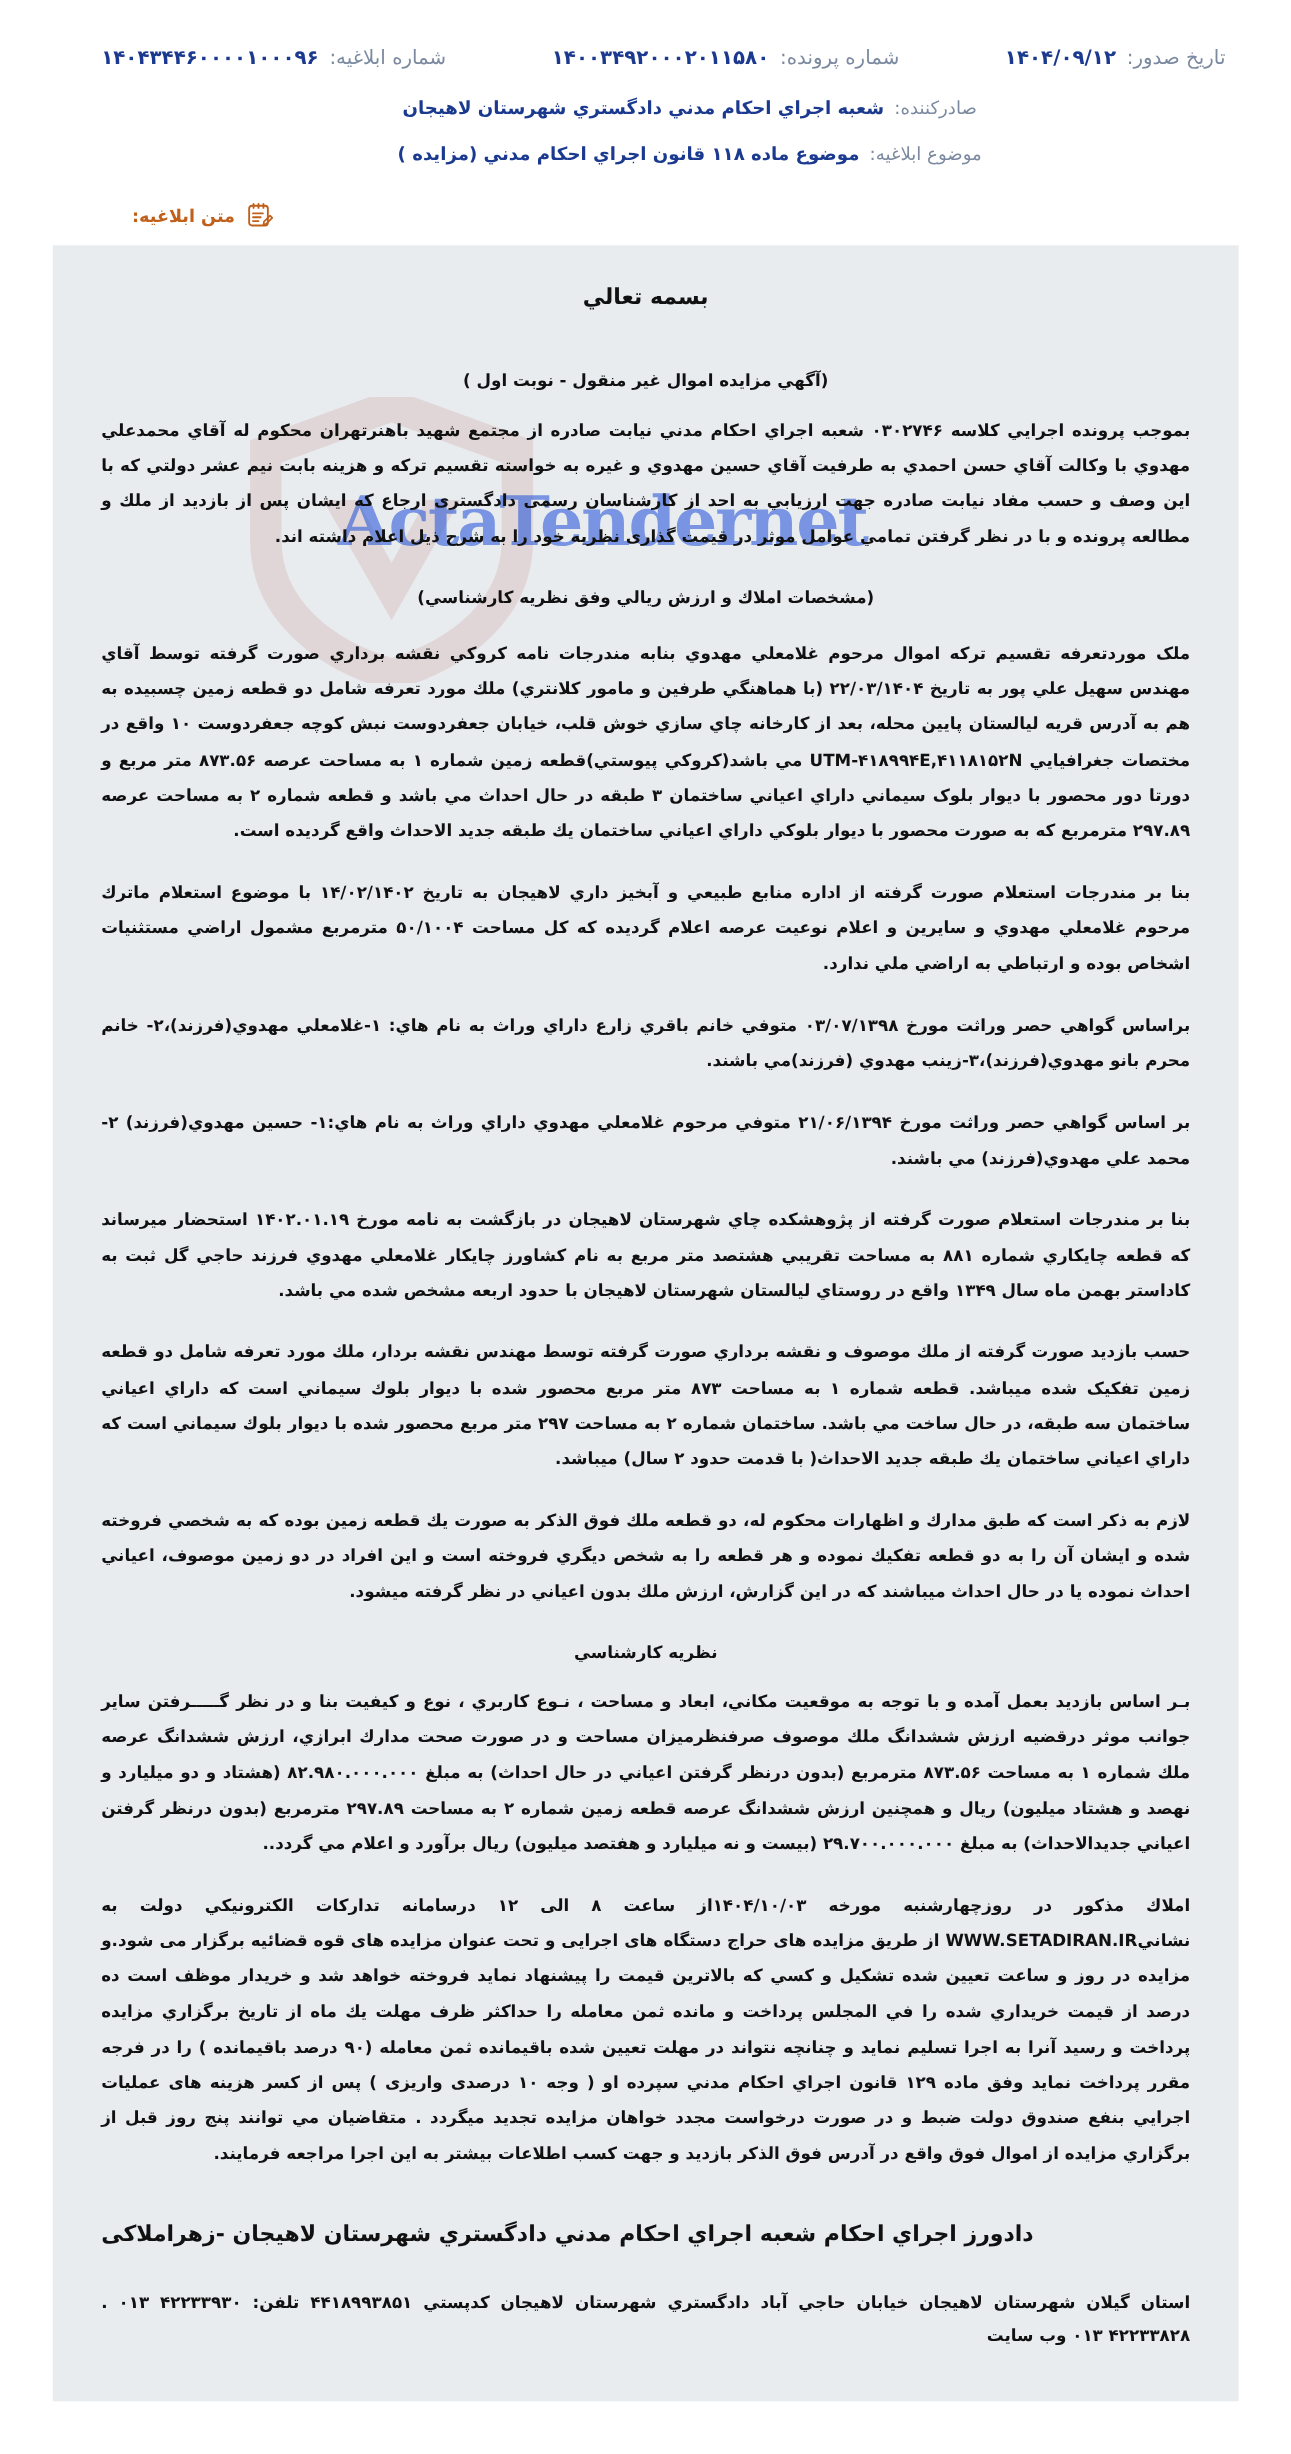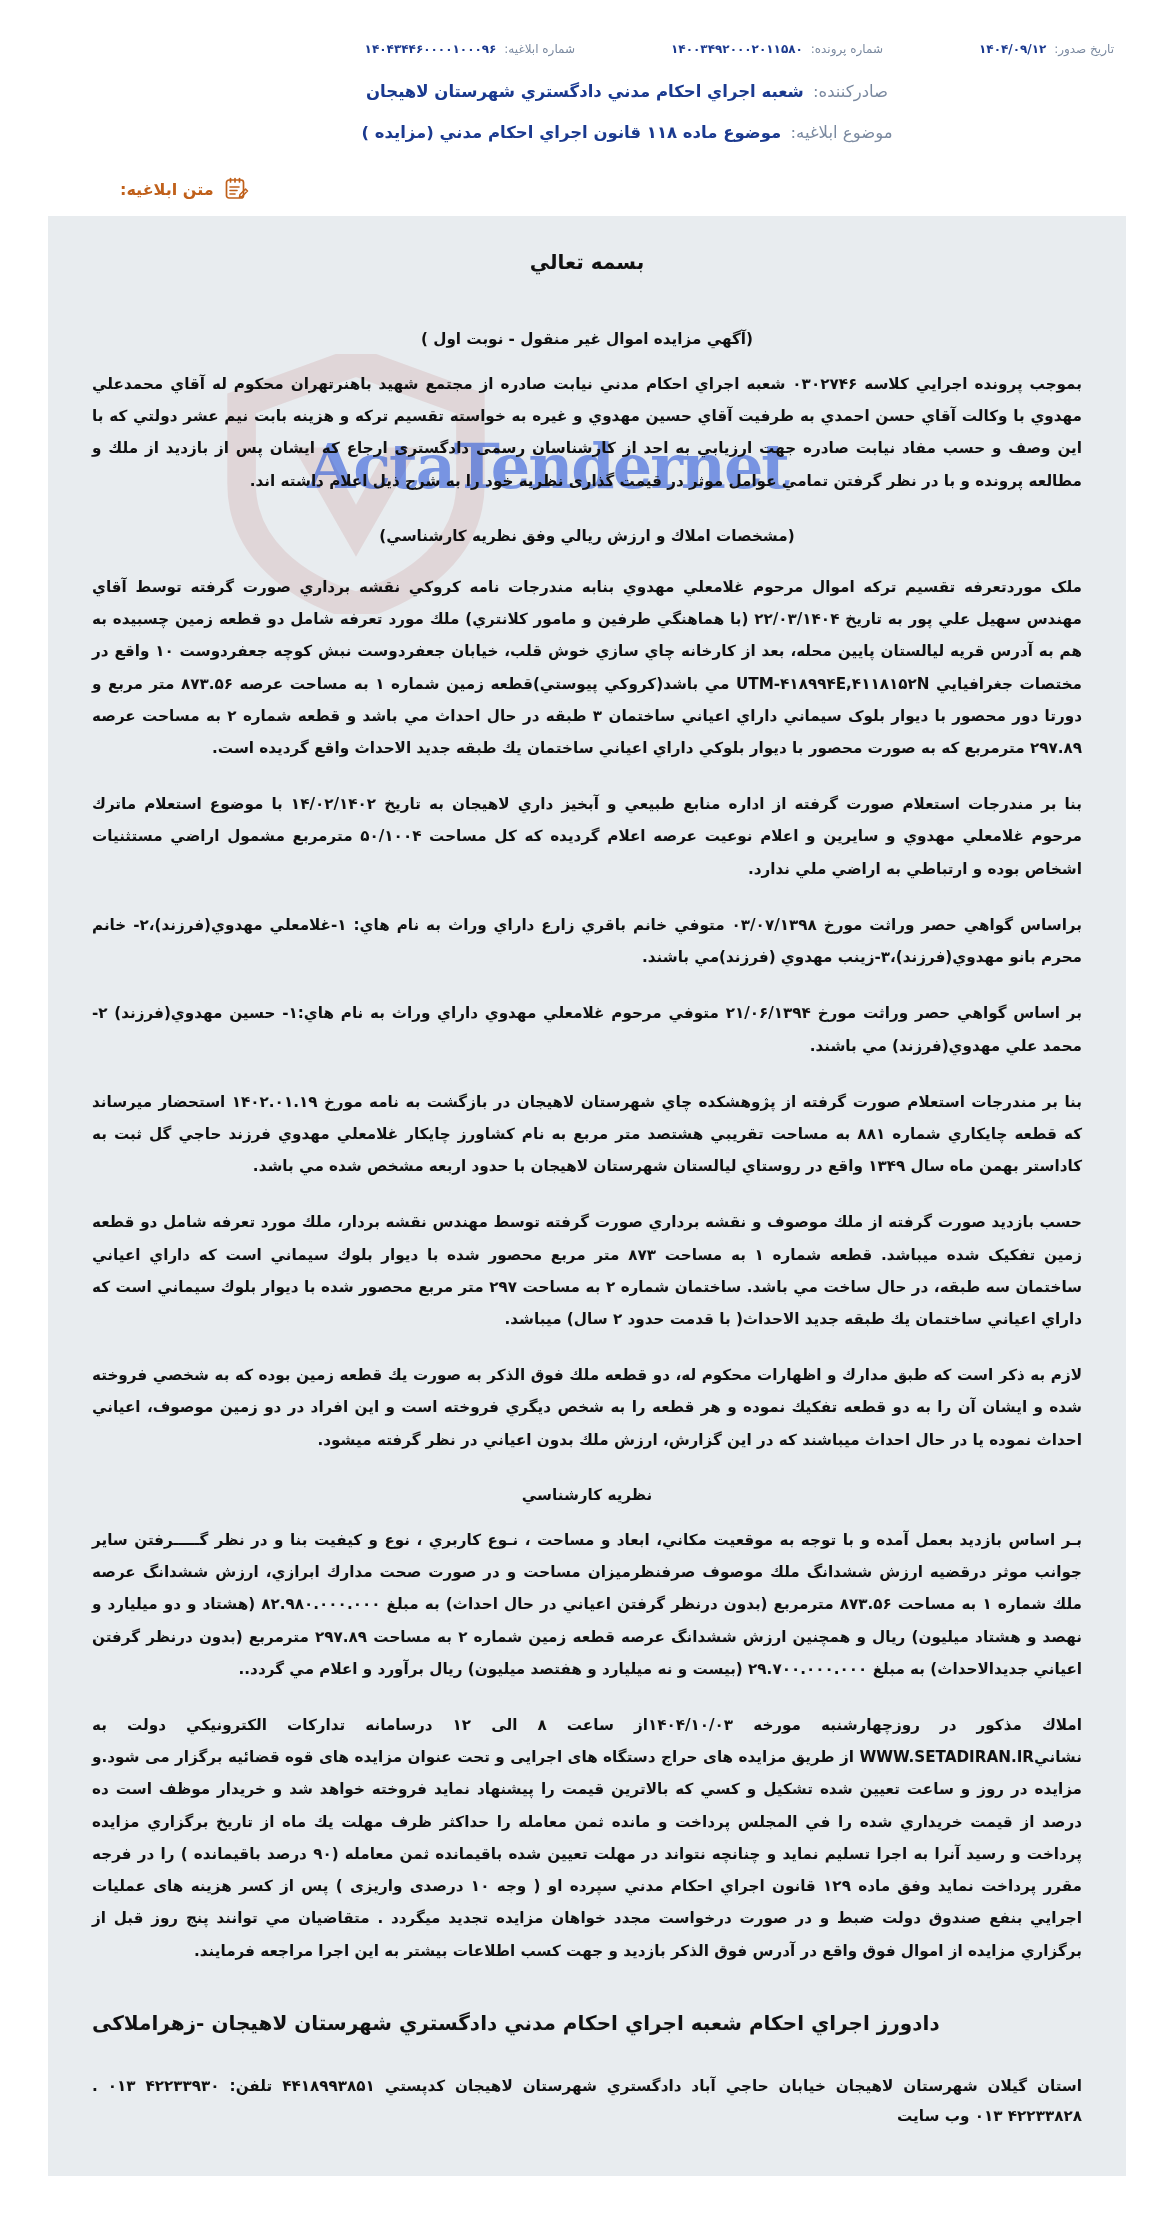--- a/index.html
+++ b/index.html
@@ -29,21 +29,21 @@
   }
   .meta-row {
     display: flex;
     flex-direction: row;
     justify-content: flex-start;
     align-items: baseline;
     gap: 96px;
     margin-bottom: 26px;
   }
   .meta-item {
-    font-size: 12px;
+    font-size: 18px;
     color: #7b8aa0;
     white-space: nowrap;
     letter-spacing: 0;
   }
   .meta-item .val {
     color: #1b3a8f;
     font-weight: bold;
     margin-right: 4px;
   }
 

